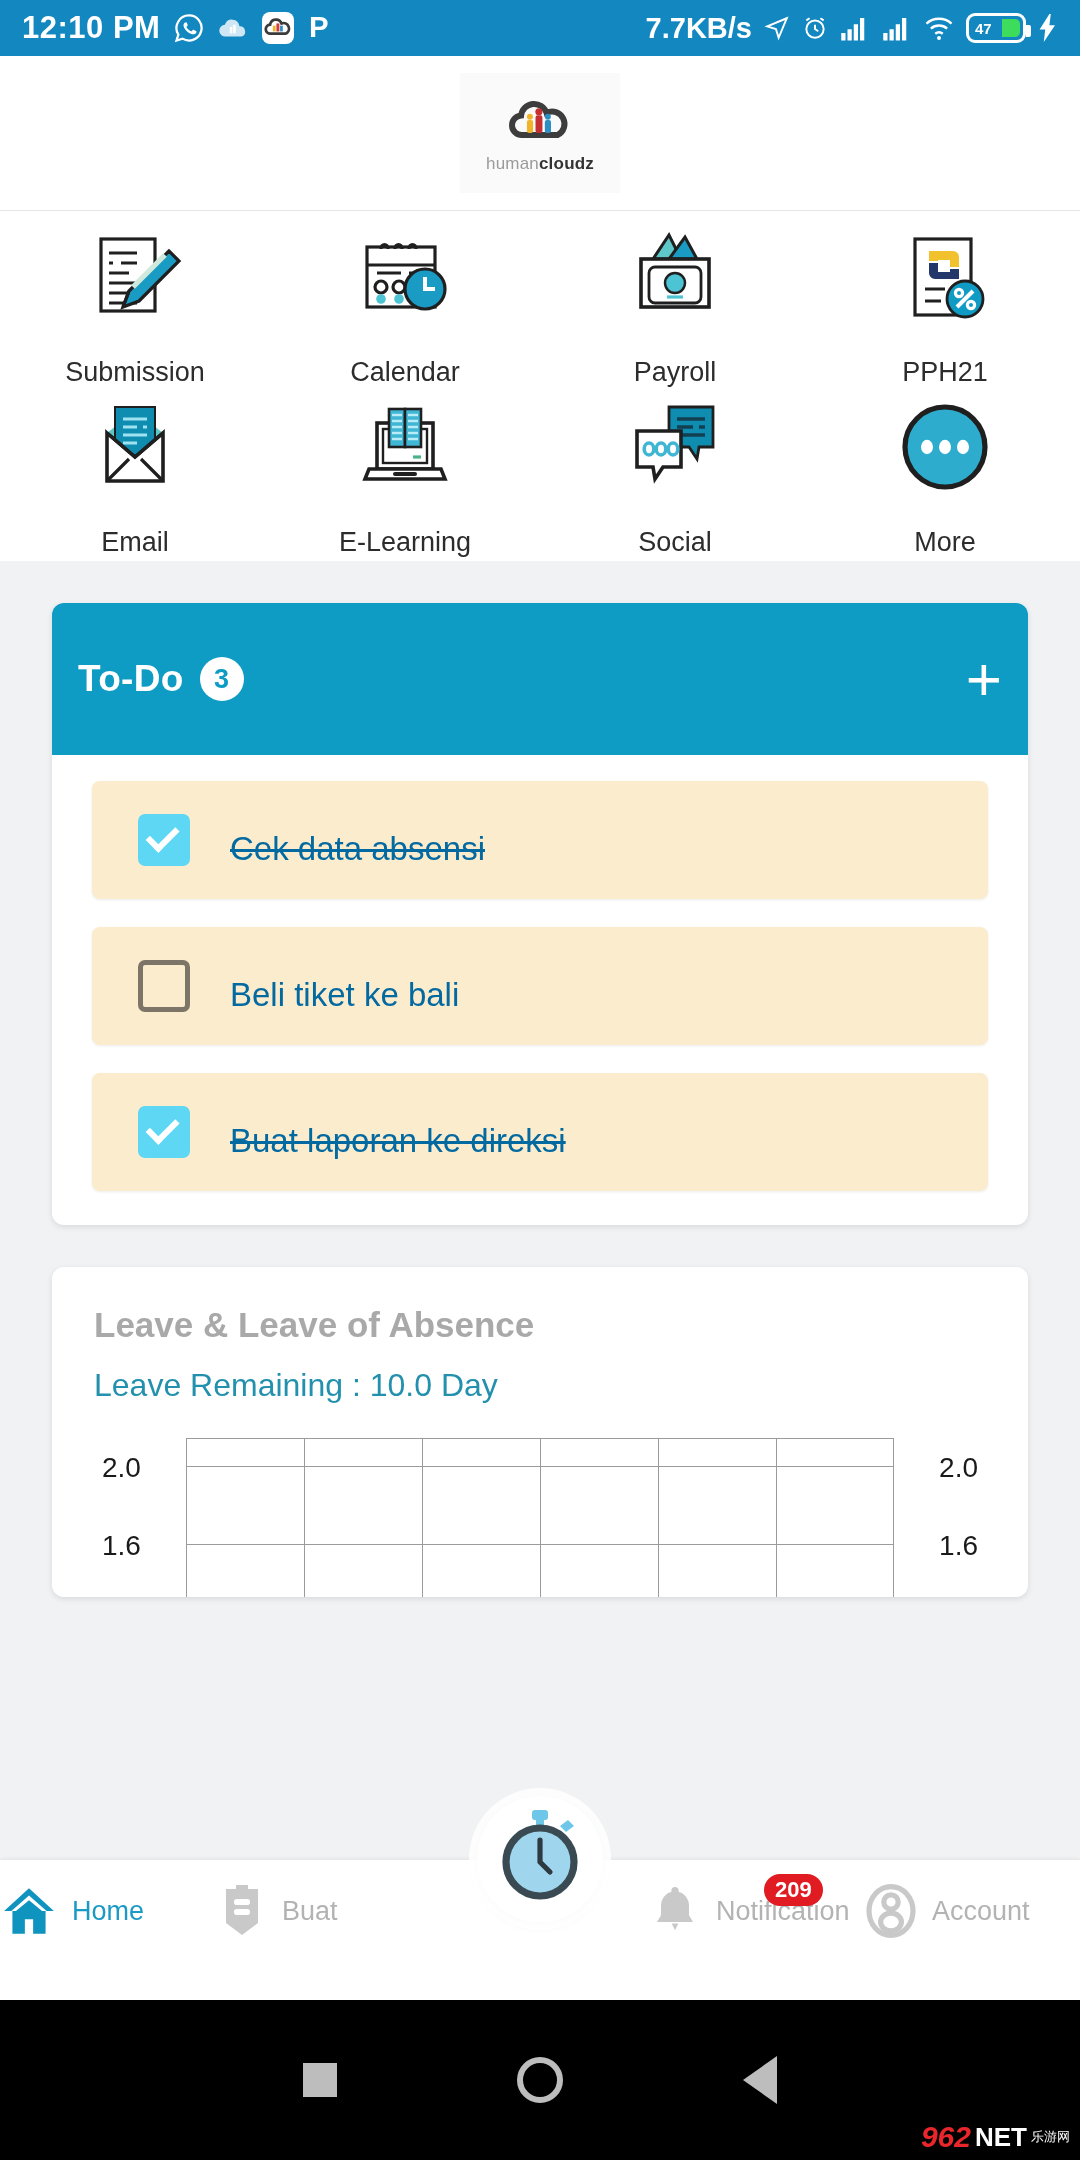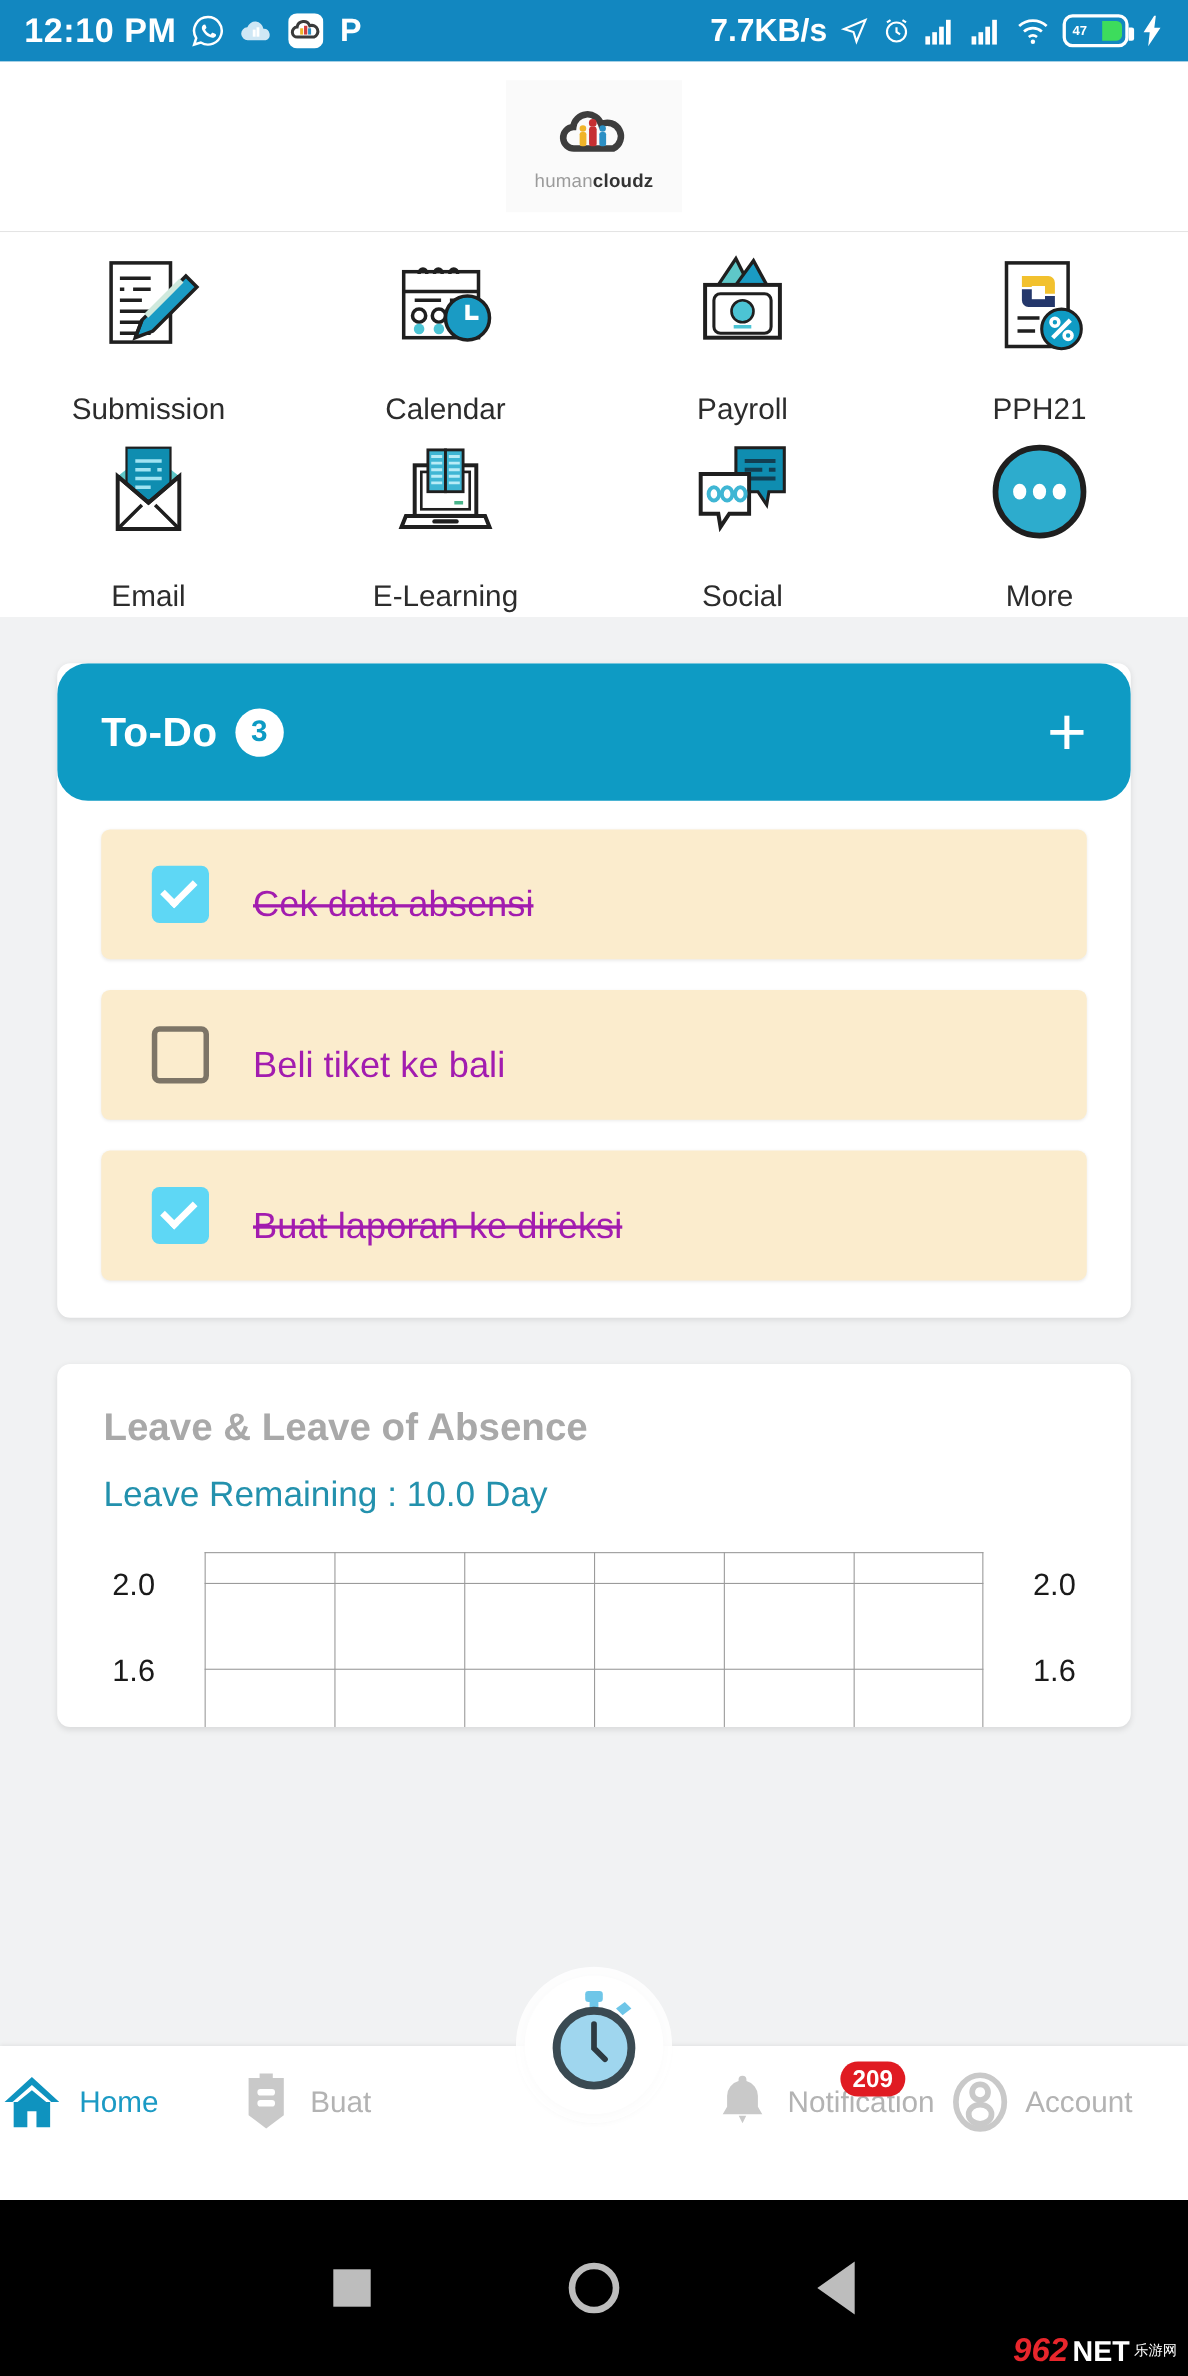--- a/index.html
+++ b/index.html
@@ -22,21 +22,21 @@
   .sb-right { margin-left:auto; display:flex; align-items:center; gap:12px; }
   .sb-net { font-size:29px; font-weight:bold; }
   .ic { display:inline-flex; align-items:center; justify-content:center; }
   .batt {
     width:60px; height:30px; border:3px solid #ffffff; border-radius:9px;
     position:relative; display:flex; align-items:center; padding:2px;
   }
   .batt::after{ content:""; position:absolute; right:-8px; top:9px; width:5px;height:12px;
     background:#fff; border-radius:0 2px 2px 0; }
   .batt-fill{ position:absolute; right:3px; top:3px; bottom:3px; width:18px; background:#3ddc5c; border-radius:0 5px 5px 0;}
-  .batt-txt{ position:relative; z-index:2; font-size:12px; font-weight:bold; color:#fff; padding-left:4px;}
+  .batt-txt{ position:relative; z-index:2; font-size:15px; font-weight:bold; color:#fff; padding-left:4px;}
 
   
   .header {
     position:absolute; top:56px; left:0; width:1080px; height:155px;
     background:#ffffff; display:flex; align-items:center; justify-content:center;
     border-bottom:1px solid #e4e4e4;
   }
   .logo-box{ width:160px; height:120px; background:#fafafa; display:flex;
     flex-direction:column; align-items:center; justify-content:center; gap:2px;}
   .logo-text{ font-size:17px; letter-spacing:.2px;}
@@ -52,40 +52,40 @@
   .mitem{ display:flex; flex-direction:column; align-items:center; justify-content:center; gap:27px; }
   .mico{ width:110px; height:105px; display:flex; align-items:center; justify-content:center; }
   .mlabel{ font-size:27px; color:#2c2c2c; }
 
   
   .body{ position:absolute; top:561px; left:0; width:1080px; height:1339px; background:#f1f2f3; }
 
   .card{ background:#ffffff; border-radius:12px; margin:42px 52px 0 52px;
          box-shadow:0 2px 6px rgba(0,0,0,.10); overflow:hidden; }
 
-  .todo-head{ background:#0e9bc4; height:125px; display:flex; align-items:center;
-              padding:0 40px;border-radius:28px; }
+  .todo-head{ background:#0e9bc4; height:152px; display:flex; align-items:center;
+              padding:0 26px; }
   .todo-title{ color:#ffffff; font-size:37px; font-weight:bold; letter-spacing:.3px; }
   .todo-badge{ width:44px; height:44px; border-radius:50%; background:#ffffff;
                color:#0e9bc4; font-size:27px; font-weight:bold;
                display:flex; align-items:center; justify-content:center; margin-left:16px; }
   .todo-add{ margin-left:auto; color:#ffffff; font-size:62px; font-weight:300; line-height:.7; }
 
   .todo-list{ padding:26px 40px 34px 40px; }
   .todo-row{ background:#fbeccd; border-radius:8px; height:118px;
              display:flex; align-items:center; padding:0 46px; margin-bottom:28px;
              box-shadow:0 1px 3px rgba(0,0,0,.08); }
   .todo-row:last-child{ margin-bottom:0; }
   .cbox{ width:52px; height:52px; border-radius:7px; flex:none;
          display:flex; align-items:center; justify-content:center; }
   .cbox.on{ background:#5ed7f5; }
   .cbox.off{ border:5px solid #7d7567; background:transparent; }
   .cmark{ width:30px; height:18px; border-left:6px solid #fff; border-bottom:6px solid #fff;
           transform:rotate(-45deg) translate(2px,-4px); }
-  .todo-text{ font-size:33px; color:#a21caf; margin-left:40px;margin-top:17px; }
+  .todo-text{ font-size:33px; color:#0369a1; margin-left:40px;margin-top:17px; }
   .todo-text.done{ text-decoration:line-through; text-decoration-thickness:3px; }
 
   .leave-card{ padding:38px 42px 0 42px; height:330px; }
   .leave-title{ font-size:35px; font-weight:bold; color:#a9a9a9; }
   .leave-sub{ font-size:32px; color:#2391ad; margin-top:22px; }
 
   .chart{ position:relative; margin-top:34px; height:150px; }
   .chart-grid{ position:absolute; left:92px; right:92px; top:0; bottom:-40px; }
   .gl-h{ position:absolute; left:0; right:0; height:1px; background:#9b9b9b; }
   .gl-v{ position:absolute; top:0; bottom:0; width:1px; background:#9b9b9b; }

